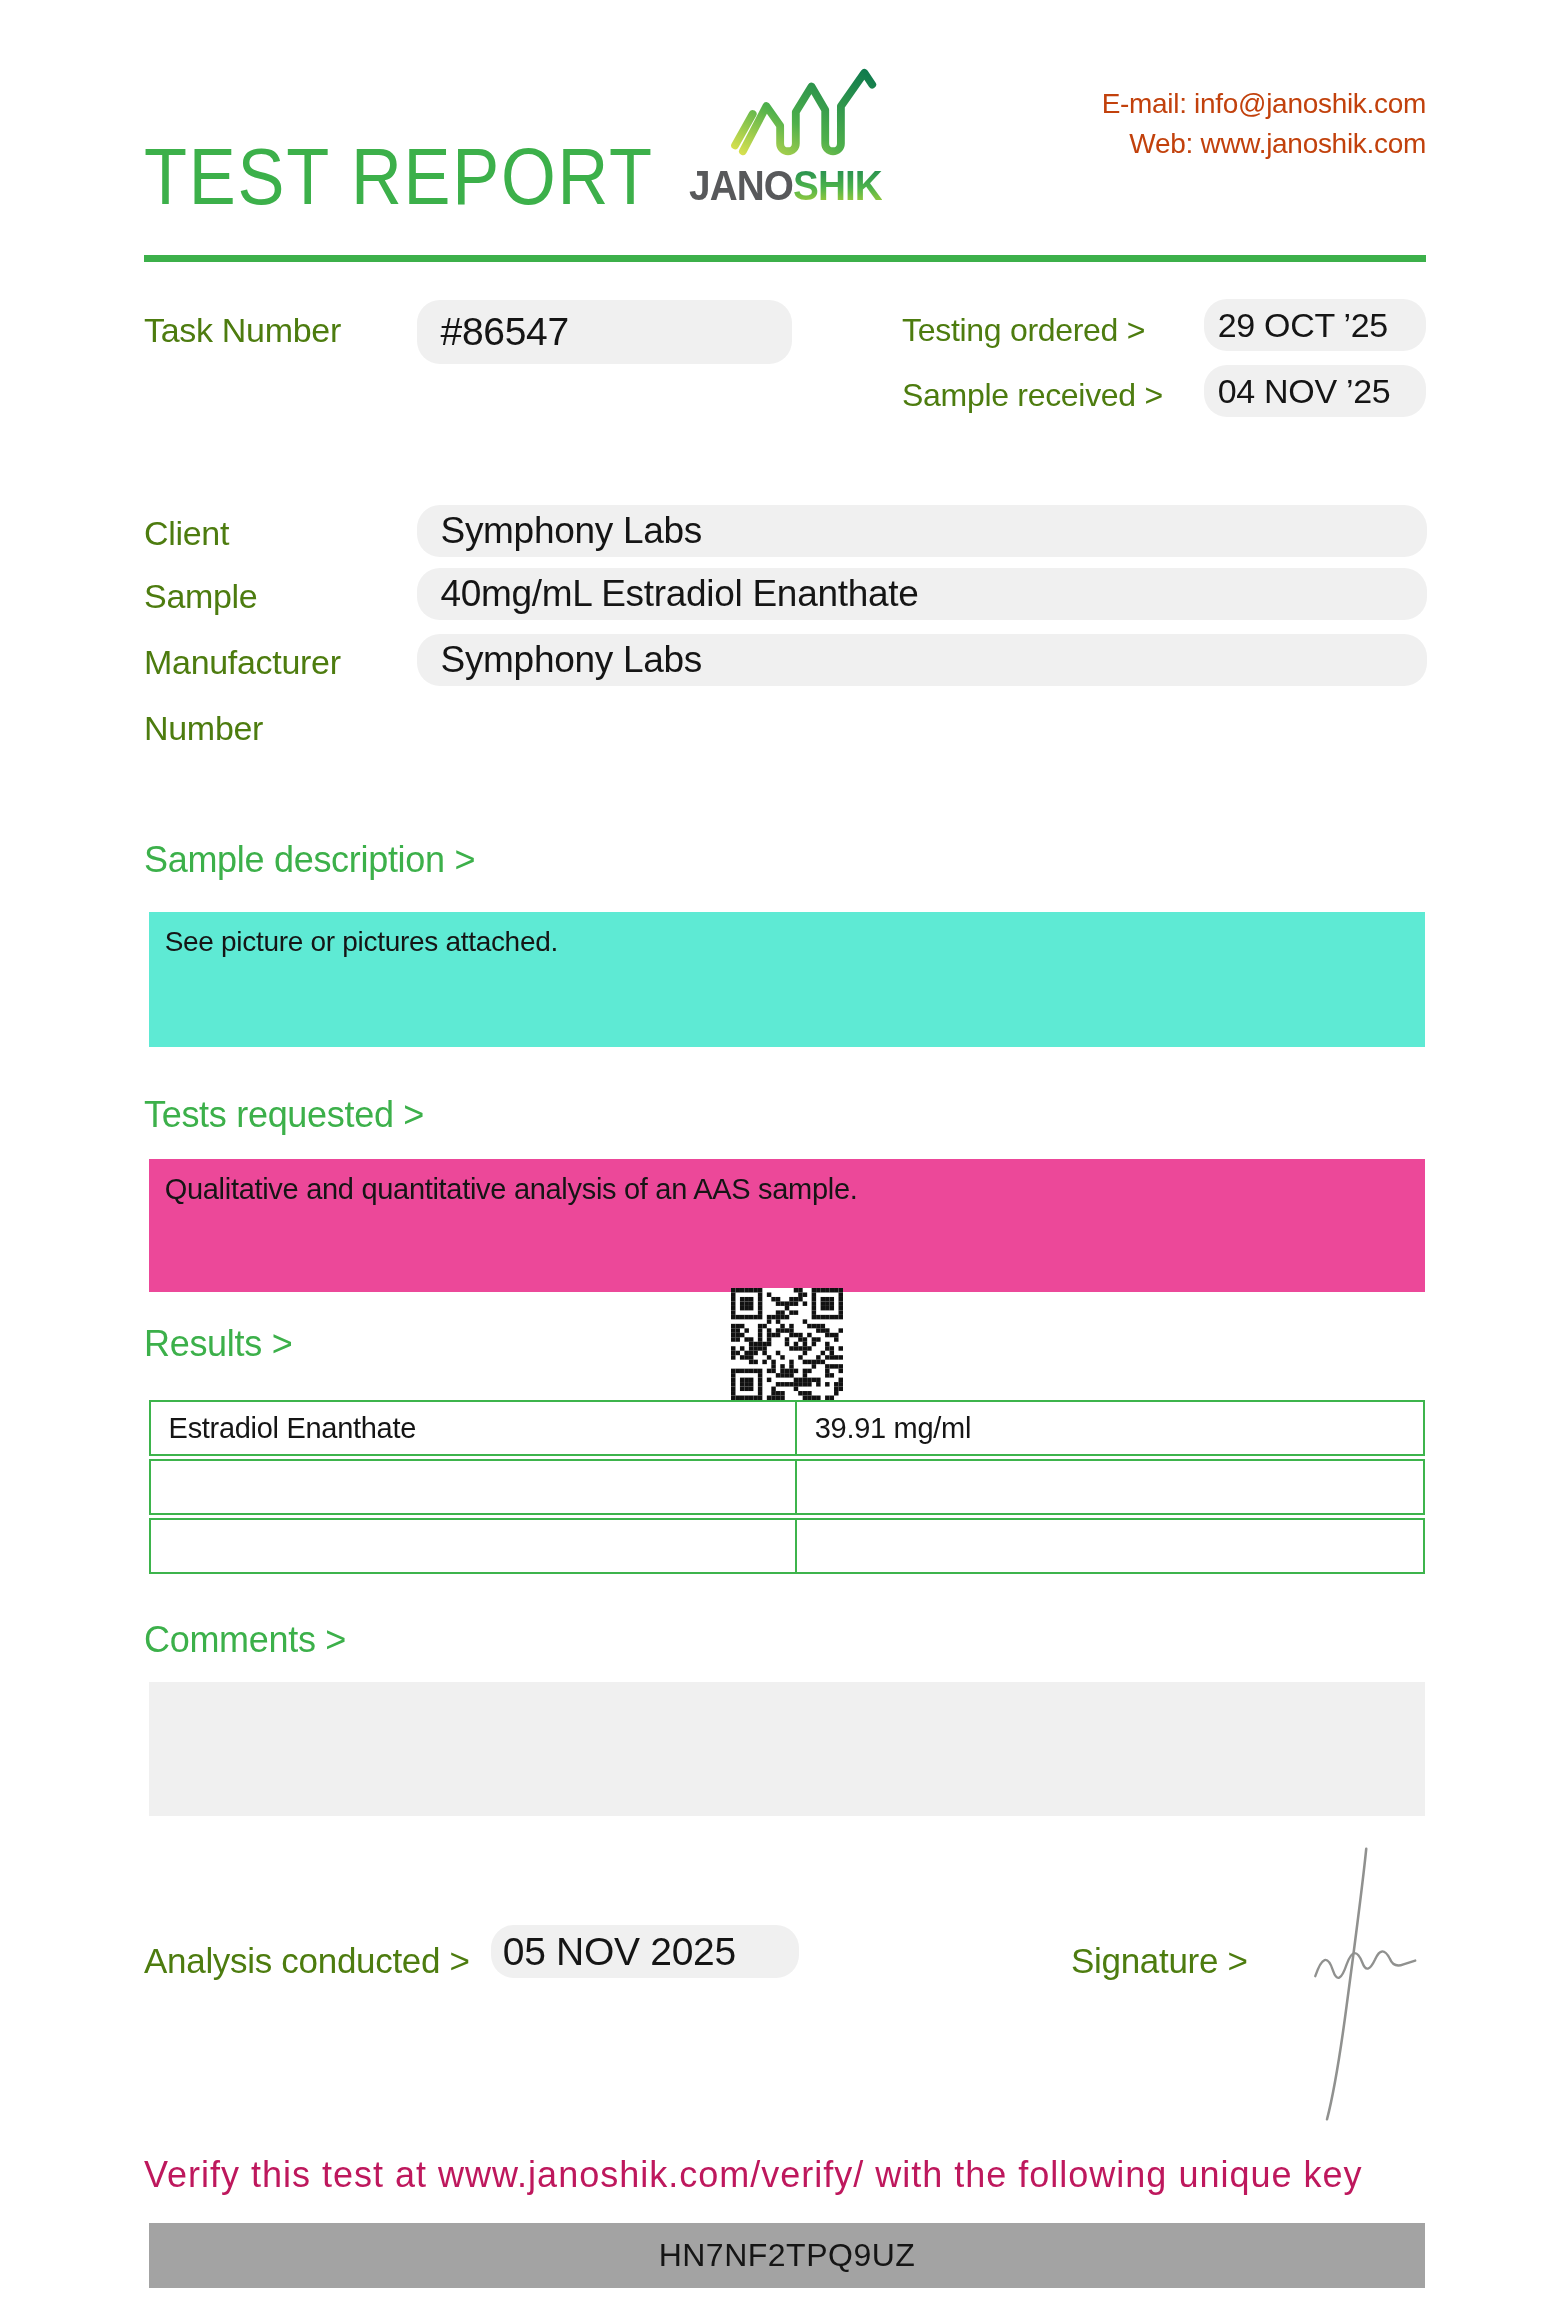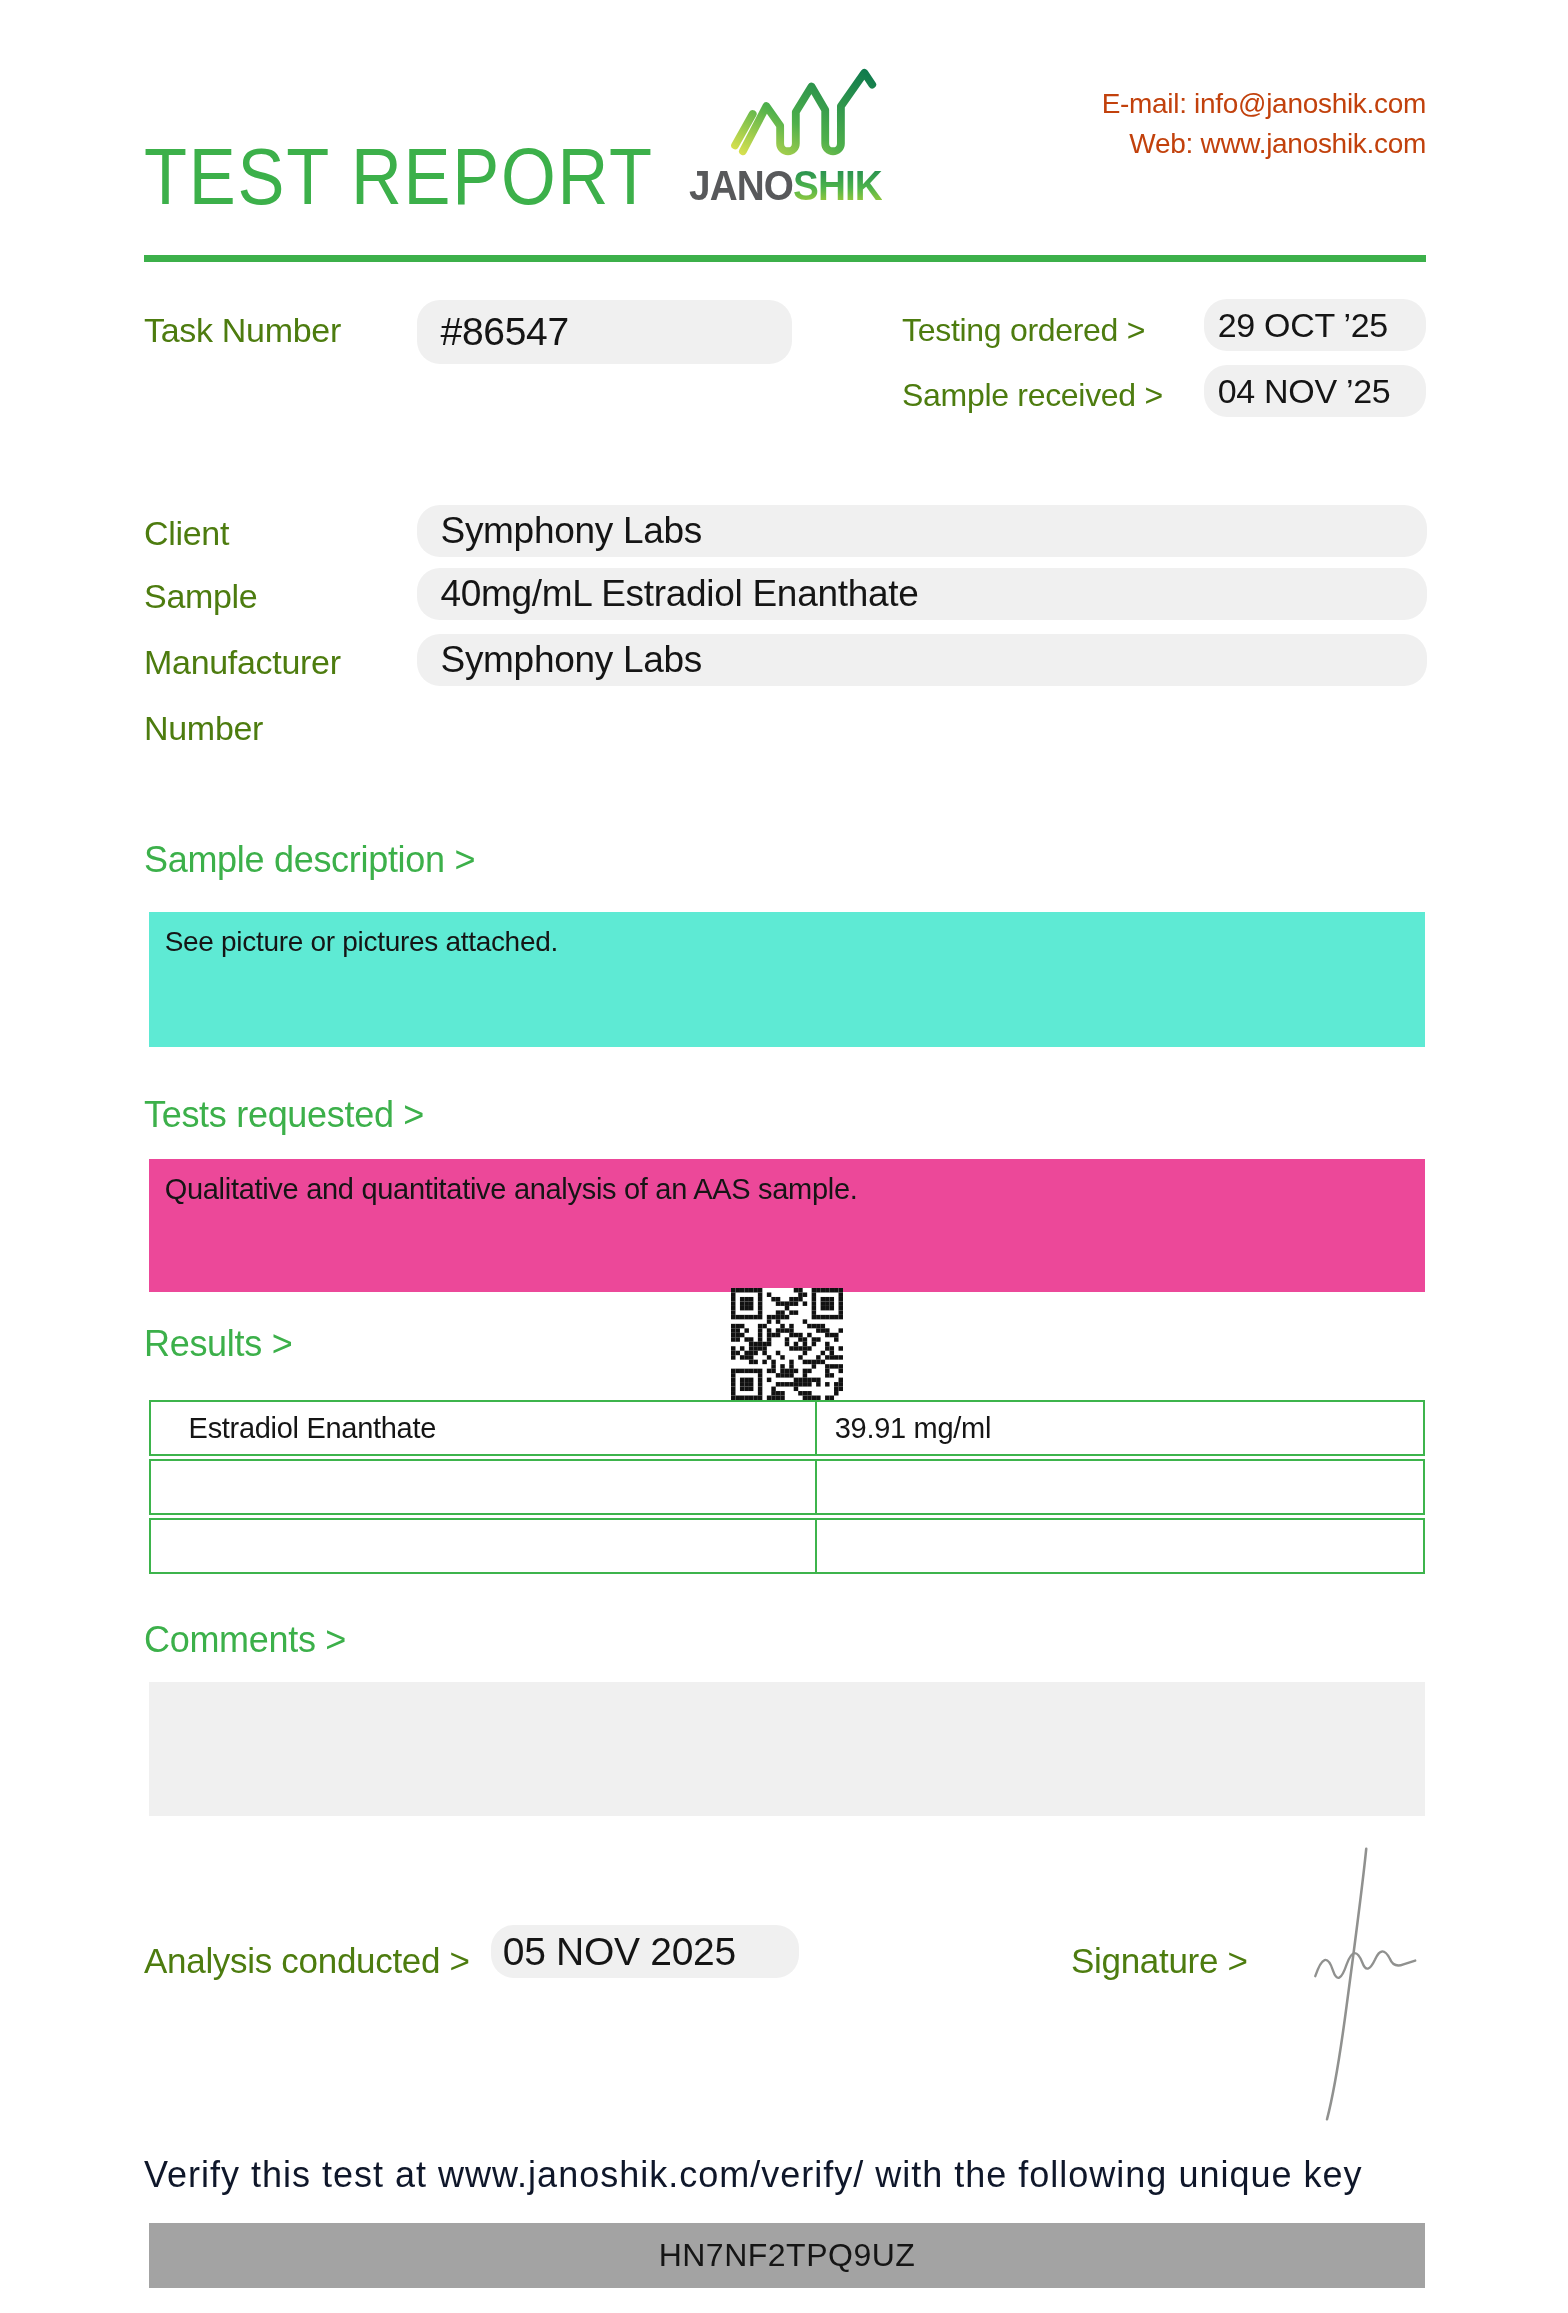--- a/index.html
+++ b/index.html
@@ -42,32 +42,32 @@
   .sd-box { left:149px; top:912px; width:1276px; height:135px; background:#5eead4;
             padding:13.7px 15.7px; font-size:28px; }
   .tr-h { left:144px; top:1094px; }
   .tr-box { left:149px; top:1159px; width:1276px; height:133px; background:#ec4899;
             padding:13.7px 15.7px; font-size:29px; }
   .qr { left:731px; top:1288px; width:112px; height:112px; background:#fff; }
   .res-h { left:144px; top:1323px; }
   .rtable { left:149px; top:1400px; width:1276px; }
   .t-row { display:flex; border:2.9px solid #3db44c; height:56px; margin-bottom:2.9px; background:#fff; }
   .t-cell-l { width:50.8%; border-right:2.9px solid #3db44c; display:flex; align-items:center;
-              padding-left:17.6px; font-size:29px;margin-left:20px; }
+              padding-left:17.6px; font-size:29px; }
   .t-cell-r { flex:1; display:flex; align-items:center; padding-left:17.6px; font-size:29px; }
   .cm-h { left:144px; top:1619px; }
   .cm-box { left:149px; top:1682px; width:1276px; height:134px; background:#f0f0f0;
             padding:13.7px 15.7px; font-size:28px; }
 
   
   .an-label { left:144px; top:1941px; font-size:35px; }
   .an-box { left:491px; top:1925px; width:308px; height:53px; padding-left:11.8px; font-size:39px; }
   .sig-label { left:1071px; top:1941px; font-size:35px; }
   .sig-svg { left:1272px; top:1839px; }
-  .verify { left:144px; top:2154px; width:1284px; font-size:36px; color:#0f172a;
+  .verify { left:144px; top:2154px; width:1284px; font-size:36px; color:#be185d;
             letter-spacing:1px; white-space:nowrap; }
   .key-bar { left:149px; top:2223px; width:1276px; height:65px; background:#a3a3a3;
              display:flex; align-items:center; justify-content:center; font-size:32px; letter-spacing:0.5px; }
 </style>
 </head>
 <body>
 
 <div class="page">
 
   <div class="abs title">TEST REPORT</div>

